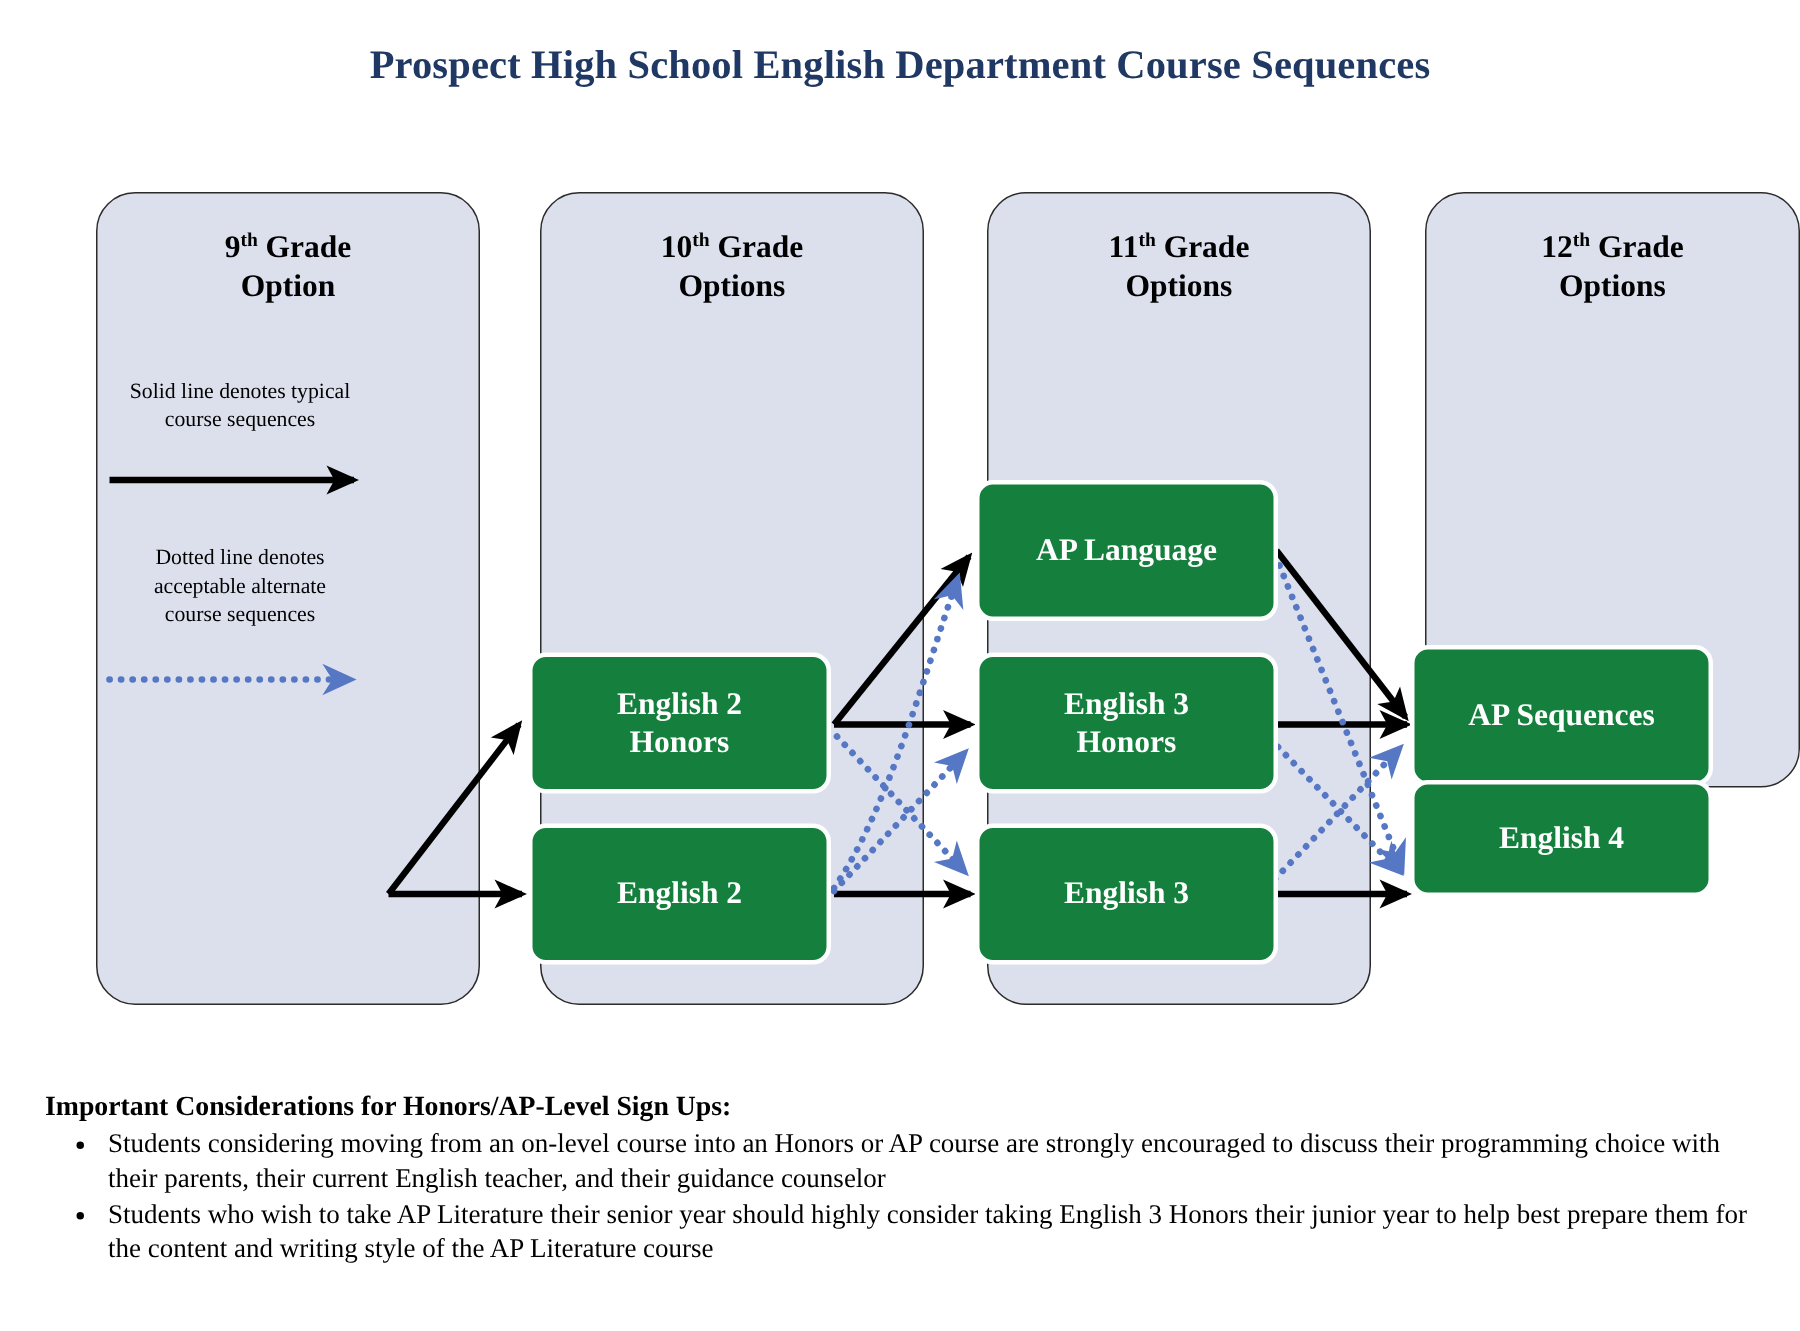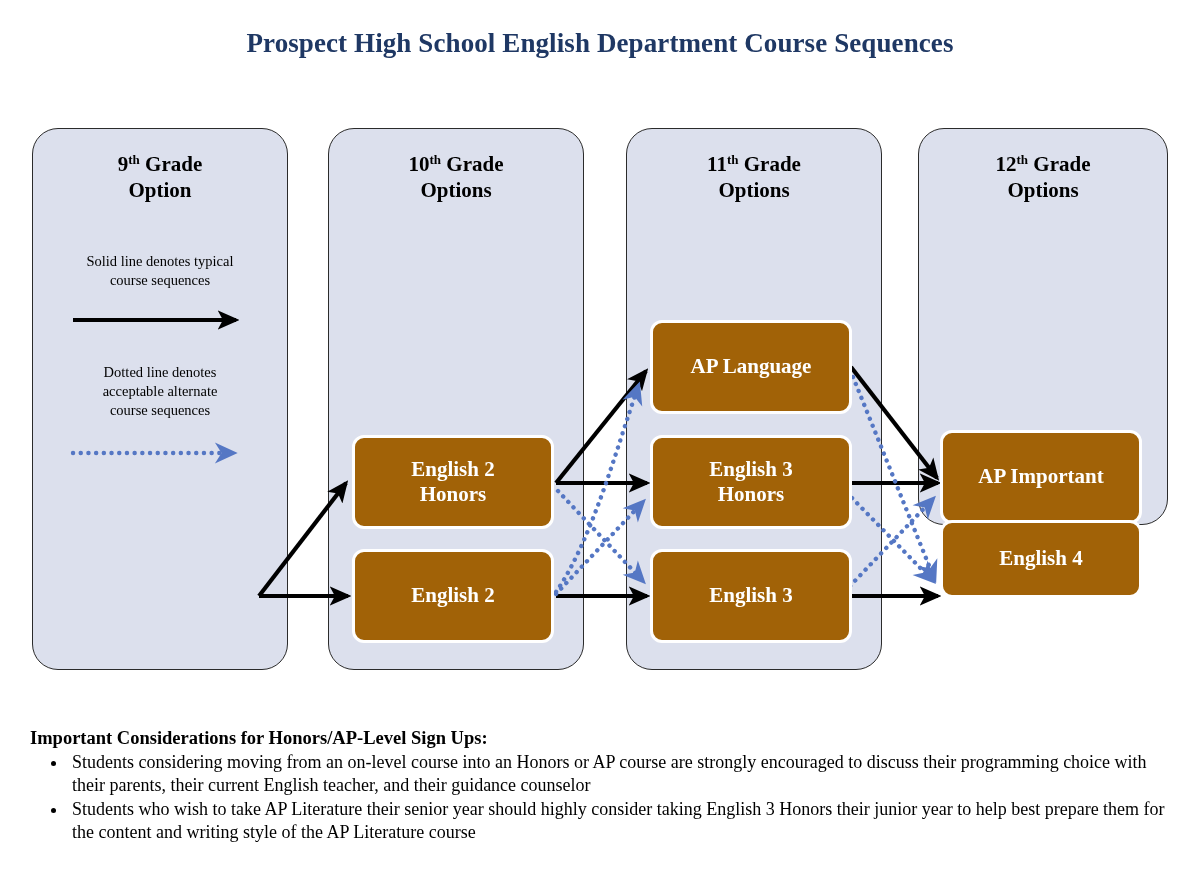--- a/index.html
+++ b/index.html
@@ -31,39 +31,40 @@
     top: 0;
     width: 1200px;
     height: 887px;
   }
   .panel {
     position: absolute;
     background: #dce0ed;
     border: 1.6px solid #2b2b2b;
     border-radius: 26px;
     box-sizing: border-box;
+    margin-left: 32px;
   }
   .panel-title {
     position: absolute;
     left: 0;
     width: 100%;
     top: 22px;
     text-align: center;
     font-size: 21px;
     font-weight: bold;
     color: #000000;
     line-height: 1.25;
   }
   .panel-title sup {
     font-size: 0.62em;
     vertical-align: 0.55em;
   }
   .course {
     position: absolute;
-    background: #a16207;
+    background: #15803d;
     border: 3px solid #ffffff;
     border-radius: 12px;
     box-sizing: border-box;
     color: #ffffff;
     font-weight: bold;
     font-size: 21px;
     display: flex;
     align-items: center;
     justify-content: center;
     text-align: center;
@@ -209,21 +210,21 @@
 
   <div class="course" style="left:352px; top:549px; width:202px; height:94px;">English 2</div>
 
   <div class="course" style="left:650px; top:320px; width:202px; height:94px;">AP Language</div>
 
   <div class="course" style="left:650px; top:435px; width:202px; height:94px;">English 3
 Honors</div>
 
   <div class="course" style="left:650px; top:549px; width:202px; height:94px;">English 3</div>
 
-  <div class="course" style="left:940px; top:430px; width:202px; height:94px;">AP Important</div>
+  <div class="course" style="left:940px; top:430px; width:202px; height:94px;">AP Sequences</div>
 
   <div class="course" style="left:940px; top:520px; width:202px; height:78px;font-family:Liberation Serif, serif;">English 4</div>
 
 </div>
 
 <div id="notes">
   <p id="notes-heading">Important Considerations for Honors/AP-Level Sign Ups:</p>
   <ul id="notes-list">
     <li>Students considering moving from an on-level course into an Honors or AP course are strongly encouraged to discuss their programming choice with their parents, their current English teacher, and their guidance counselor</li>
     <li>Students who wish to take AP Literature their senior year should highly consider taking English 3 Honors their junior year to help best prepare them for the content and writing style of the AP Literature course</li>

